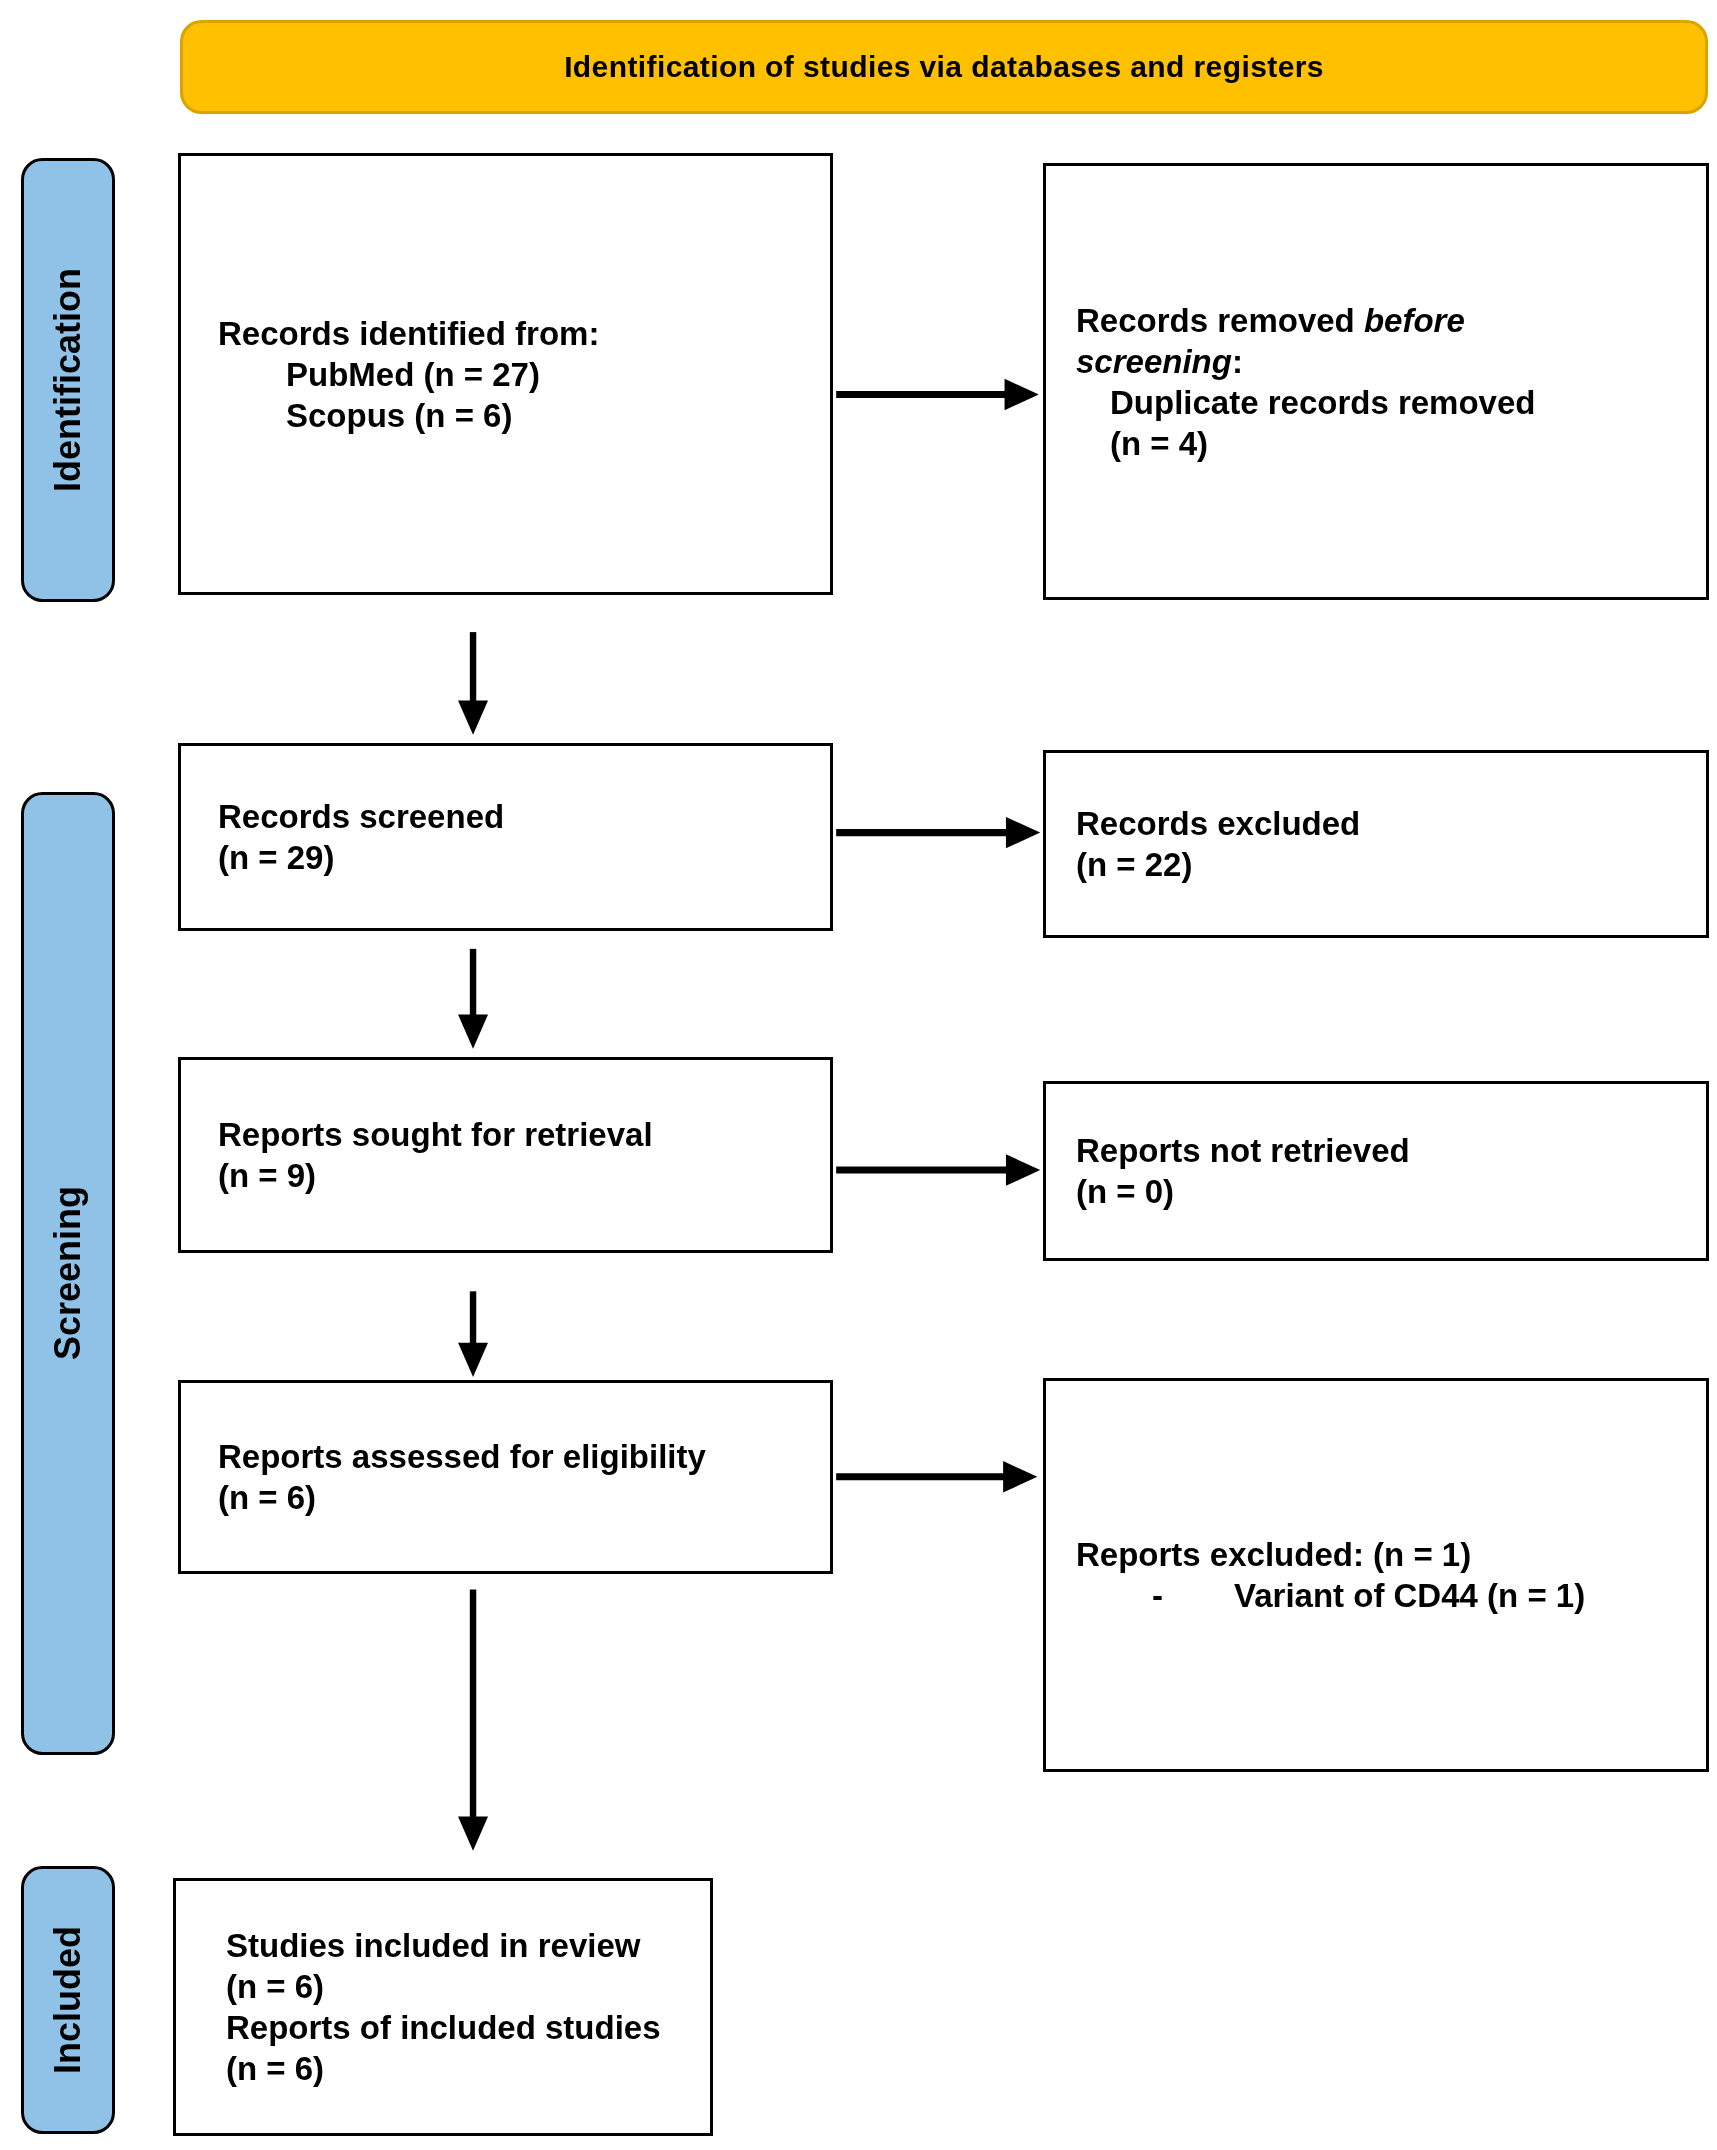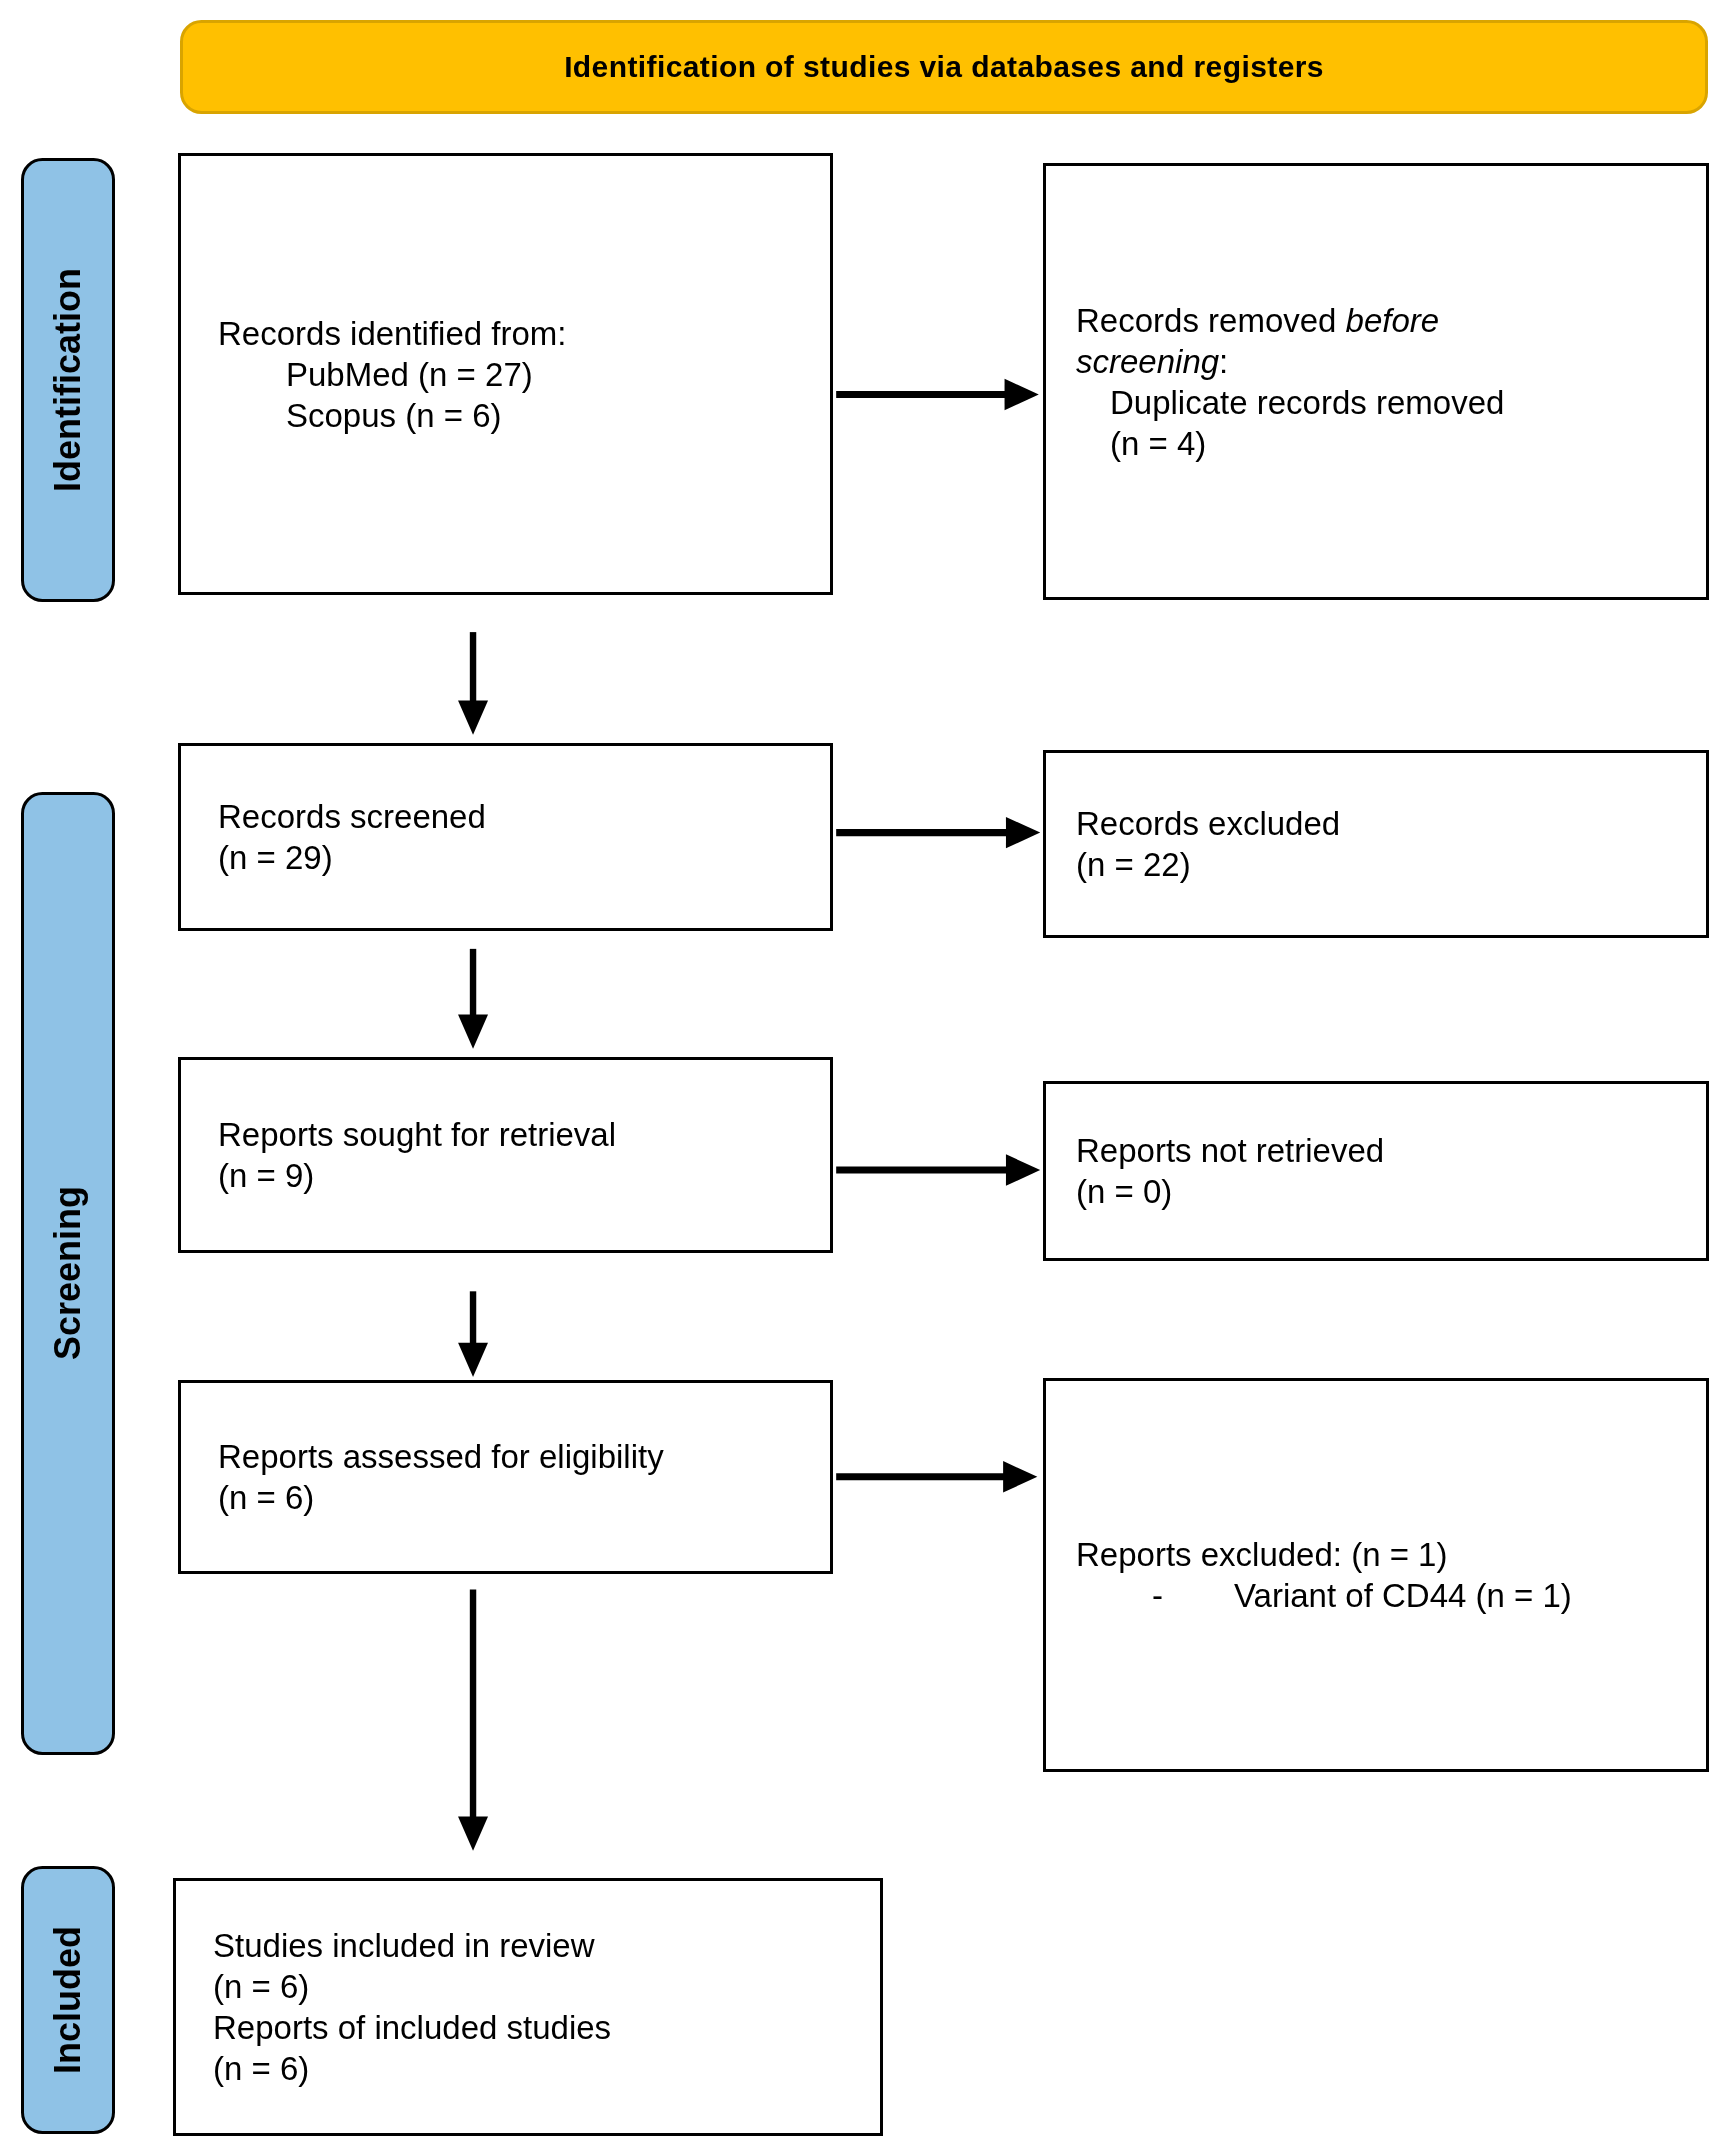--- a/index.html
+++ b/index.html
@@ -42,41 +42,41 @@
   #stage-screening{top:792px;height:963px;}
   #stage-included{top:1866px;height:268px;}
   
   .fbox{
     position:absolute;
     background:#ffffff;
     border:3.6px solid #000;
     box-sizing:border-box;
     display:flex;flex-direction:column;justify-content:center;
   }
-  .box-lines{display:flex;flex-direction:column;}
+  .box-lines{display:flex;flex-direction:column;font-weight:bold;}
   .line{
     font-size:33px;line-height:41px;
     padding-left:37px;padding-right:7.1px;
     white-space:nowrap;
   }
   .rightcol .line{padding-left:30px;}
   .line.ind{padding-left:105px;}           
   .rightcol .line.ind{padding-left:64px;}  
   .line .em{font-style:italic;}
   .line.dashline{display:flex;padding-left:106px;}
   .dash-mark{flex:0 0 82px;}
   #box-records-identified{left:178px;top:153px;width:655px;height:442px;}
   #box-records-removed{left:1043px;top:163px;width:666px;height:437px;}
   #box-records-screened{left:178px;top:743px;width:655px;height:188px;}
   #box-records-excluded{left:1043px;top:750px;width:666px;height:188px;justify-content:center;}
   #box-reports-sought{left:178px;top:1057px;width:655px;height:196px;}
   #box-reports-not-retrieved{left:1043px;top:1081px;width:666px;height:180px;}
   #box-reports-assessed{left:178px;top:1380px;width:655px;height:194px;}
   #box-reports-excluded{left:1043px;top:1378px;width:666px;height:394px;}
-  #box-studies-included{left:173px;top:1878px;width:710px;height:258px;}
+  #box-studies-included{left:173px;top:1878px;width:540px;height:258px;padding-left:13px;}
   
   #arrows{position:absolute;left:0;top:0;width:1718px;height:2151px;pointer-events:none;}
   #arrows line{stroke:#000;}
   #arrows polygon{fill:#000;stroke:none;}
 </style>
 </head>
 <body>
 
 <div id="page">
 

